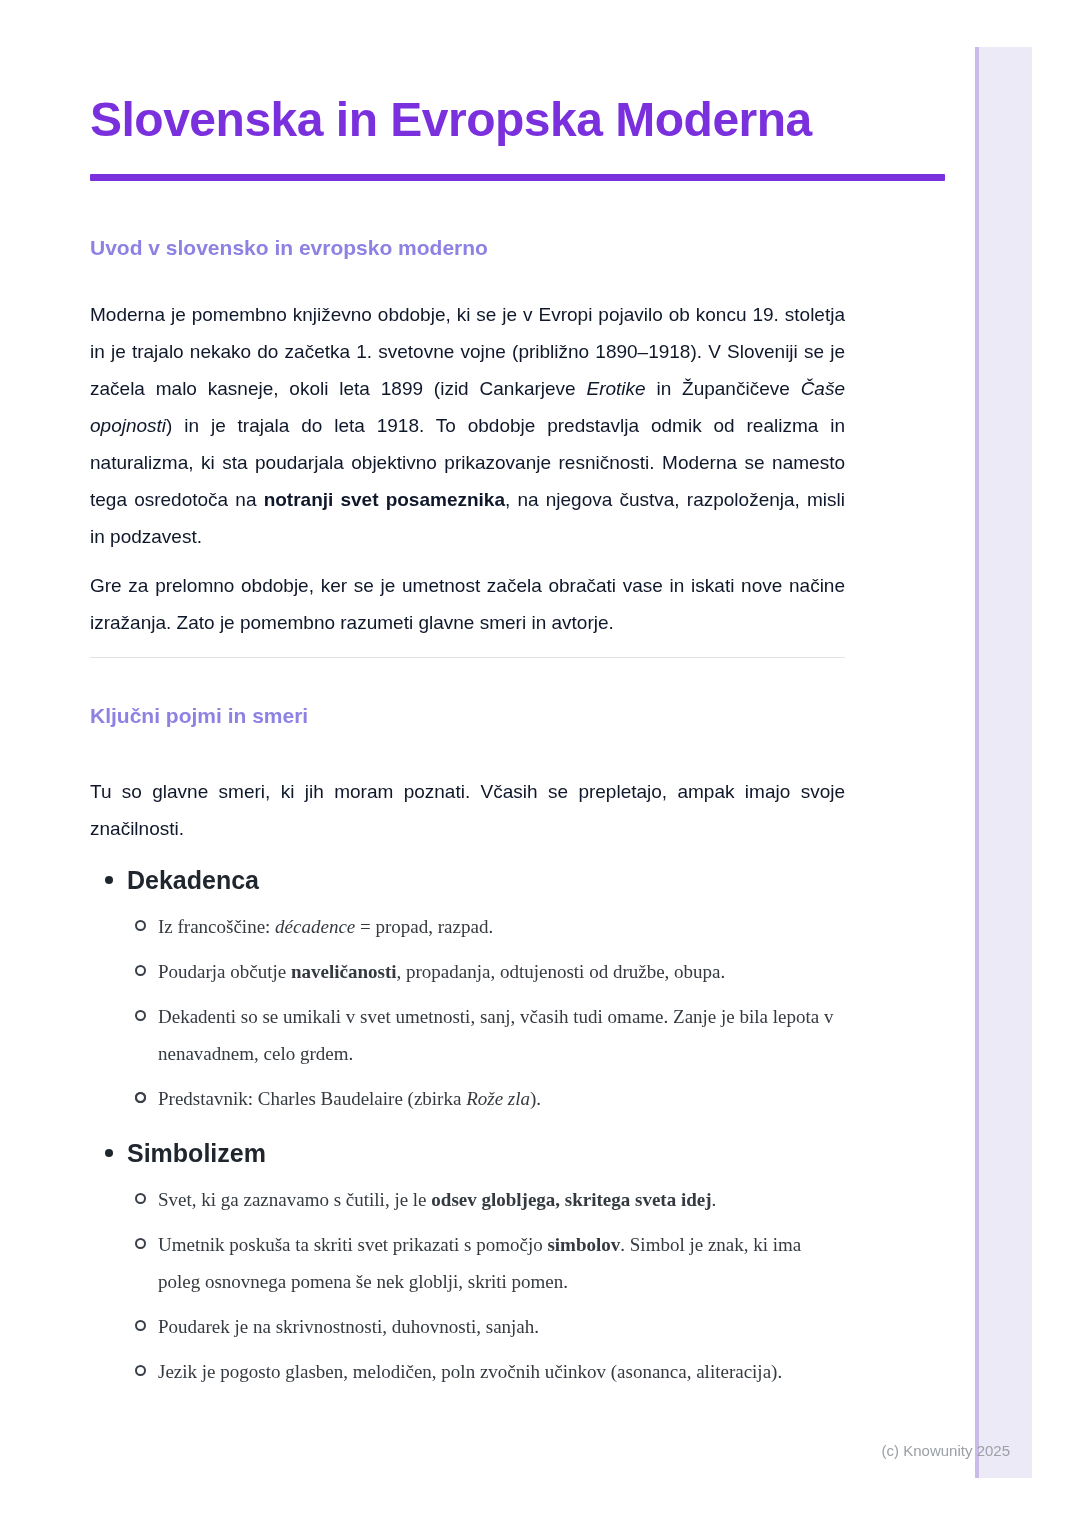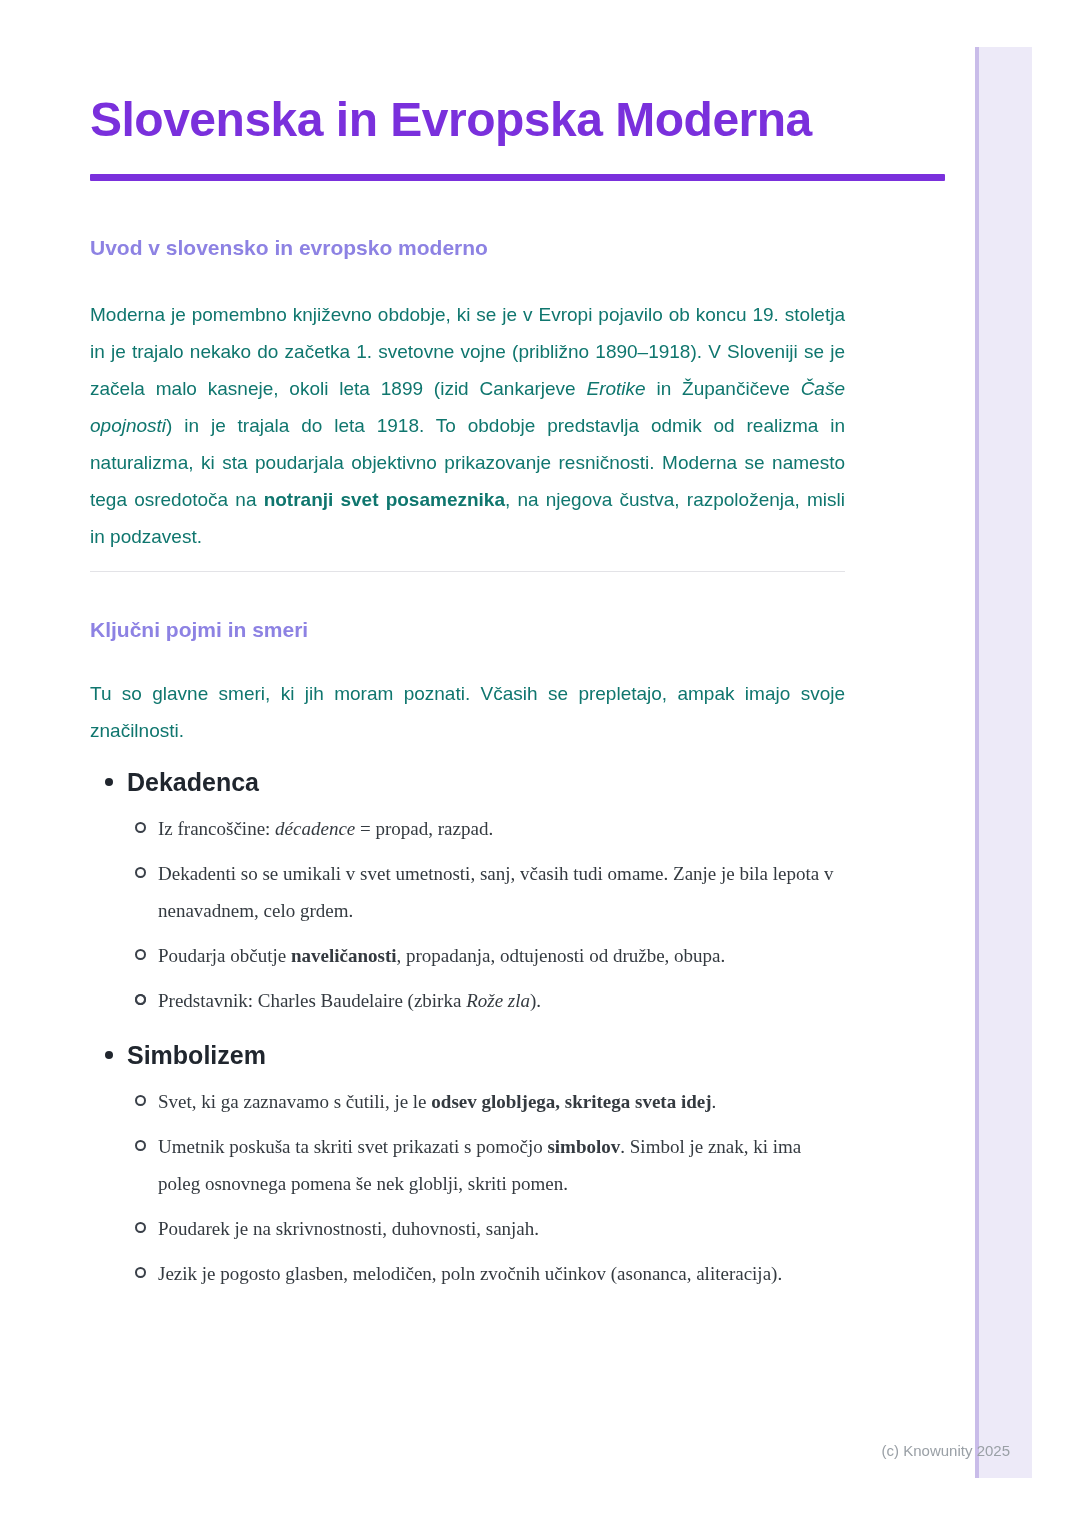--- a/index.html
+++ b/index.html
@@ -44,25 +44,25 @@
     font-weight: 700;
     color: #8d82e3;
   }
   h2.section-heading.second { margin-top: 41px; }
 
   p.body {
     width: 755px;
     margin: 0;
     font-size: 19px; line-height: 37px;
     text-align: justify;
-    color: #0f766e;
+    color: #0f172a;
   }
   p.p1 { margin-top: 31px; }
   p.p2 { margin-top: 12px; }
-  p.p3 { margin-top: 28px; }
+  p.p3 { margin-top: 40px; }
 
   hr.divider {
     width: 755px; margin: 16px 0 0 0;
     border: none; border-top: 1px solid #e3e3e7;
   }
 
   ul.terms { list-style: none; margin: 15px 0 0 0; padding: 0; }
   li.term { position: relative; padding-left: 37px; margin: 0; }
   li.term + li.term { margin-top: 18px; }
   .term-name {
@@ -112,45 +112,46 @@
   <div class="side-strip"></div>
 
   <div class="content">
 
     <h1 class="title">Slovenska in Evropska Moderna</h1>
     <div class="title-rule"></div>
 
     <section>
       <h2 class="section-heading">Uvod v slovensko in evropsko moderno</h2>
       <p class="body p1"><span>Moderna je pomembno književno obdobje, ki se je v Evropi pojavilo ob koncu 19. stoletja in je trajalo nekako do začetka 1. svetovne vojne (približno 1890–1918). V Sloveniji se je začela malo kasneje, okoli leta 1899 (izid Cankarjeve </span><span class="i">Erotike</span><span> in Župančičeve </span><span class="i">Čaše opojnosti</span><span>) in je trajala do leta 1918. To obdobje predstavlja odmik od realizma in naturalizma, ki sta poudarjala objektivno prikazovanje resničnosti. Moderna se namesto tega osredotoča na </span><span class="b">notranji svet posameznika</span><span>, na njegova čustva, razpoloženja, misli in podzavest.</span></p>
+      <p class="body p2"><span>Gre za prelomno obdobje, ker se je umetnost začela obračati vase in iskati nove načine izražanja. Zato je pomembno razumeti glavne smeri in avtorje.</span></p>
     </section>
 
     <hr class="divider">
 
     <section>
       <h2 class="section-heading second">Ključni pojmi in smeri</h2>
       <p class="body p3"><span>Tu so glavne smeri, ki jih moram poznati. Včasih se prepletajo, ampak imajo svoje značilnosti.</span></p>
 
       <ul class="terms">
 
         <li class="term">
           <span class="bullet-dot"></span>
           <span class="term-name">Dekadenca</span>
           <ul class="points">
             <li class="point">
               <span class="bullet-circle"></span>
               <span><span>Iz francoščine: </span><span class="i">décadence</span><span> = propad, razpad.</span></span>
             </li>
             <li class="point">
               <span class="bullet-circle"></span>
-              <span><span>Dekadenti so se umikali v svet umetnosti, sanj, včasih tudi omame. Zanje je bila lepota v nenavadnem, celo grdem.</span></span>
+              <span><span>Poudarja občutje </span><span class="b">naveličanosti</span><span>, propadanja, odtujenosti od družbe, obupa.</span></span>
             </li>
             <li class="point">
               <span class="bullet-circle"></span>
-              <span><span>Poudarja občutje </span><span class="b">naveličanosti</span><span>, propadanja, odtujenosti od družbe, obupa.</span></span>
+              <span><span>Dekadenti so se umikali v svet umetnosti, sanj, včasih tudi omame. Zanje je bila lepota v nenavadnem, celo grdem.</span></span>
             </li>
             <li class="point">
               <span class="bullet-circle"></span>
             </li>
             <li class="point">
               <span class="bullet-circle"></span>
               <span><span>Predstavnik: Charles Baudelaire (zbirka </span><span class="i">Rože zla</span><span>).</span></span>
             </li>
           </ul>
         </li>

